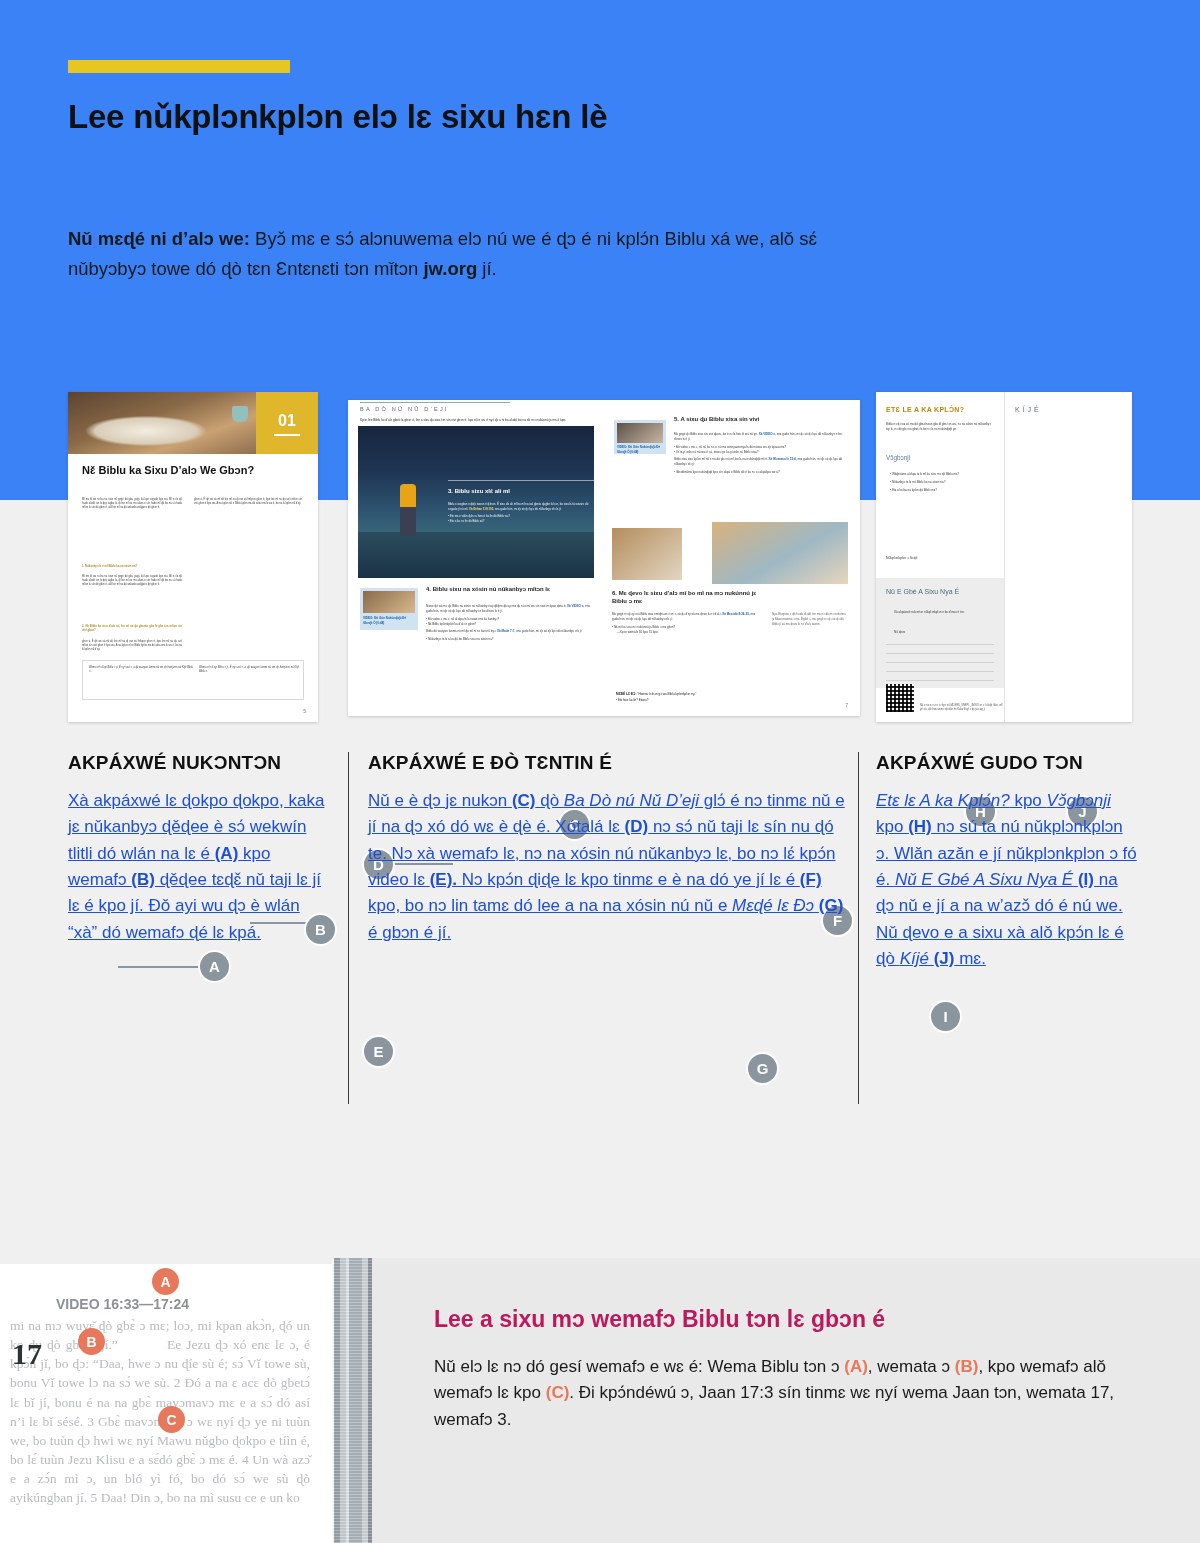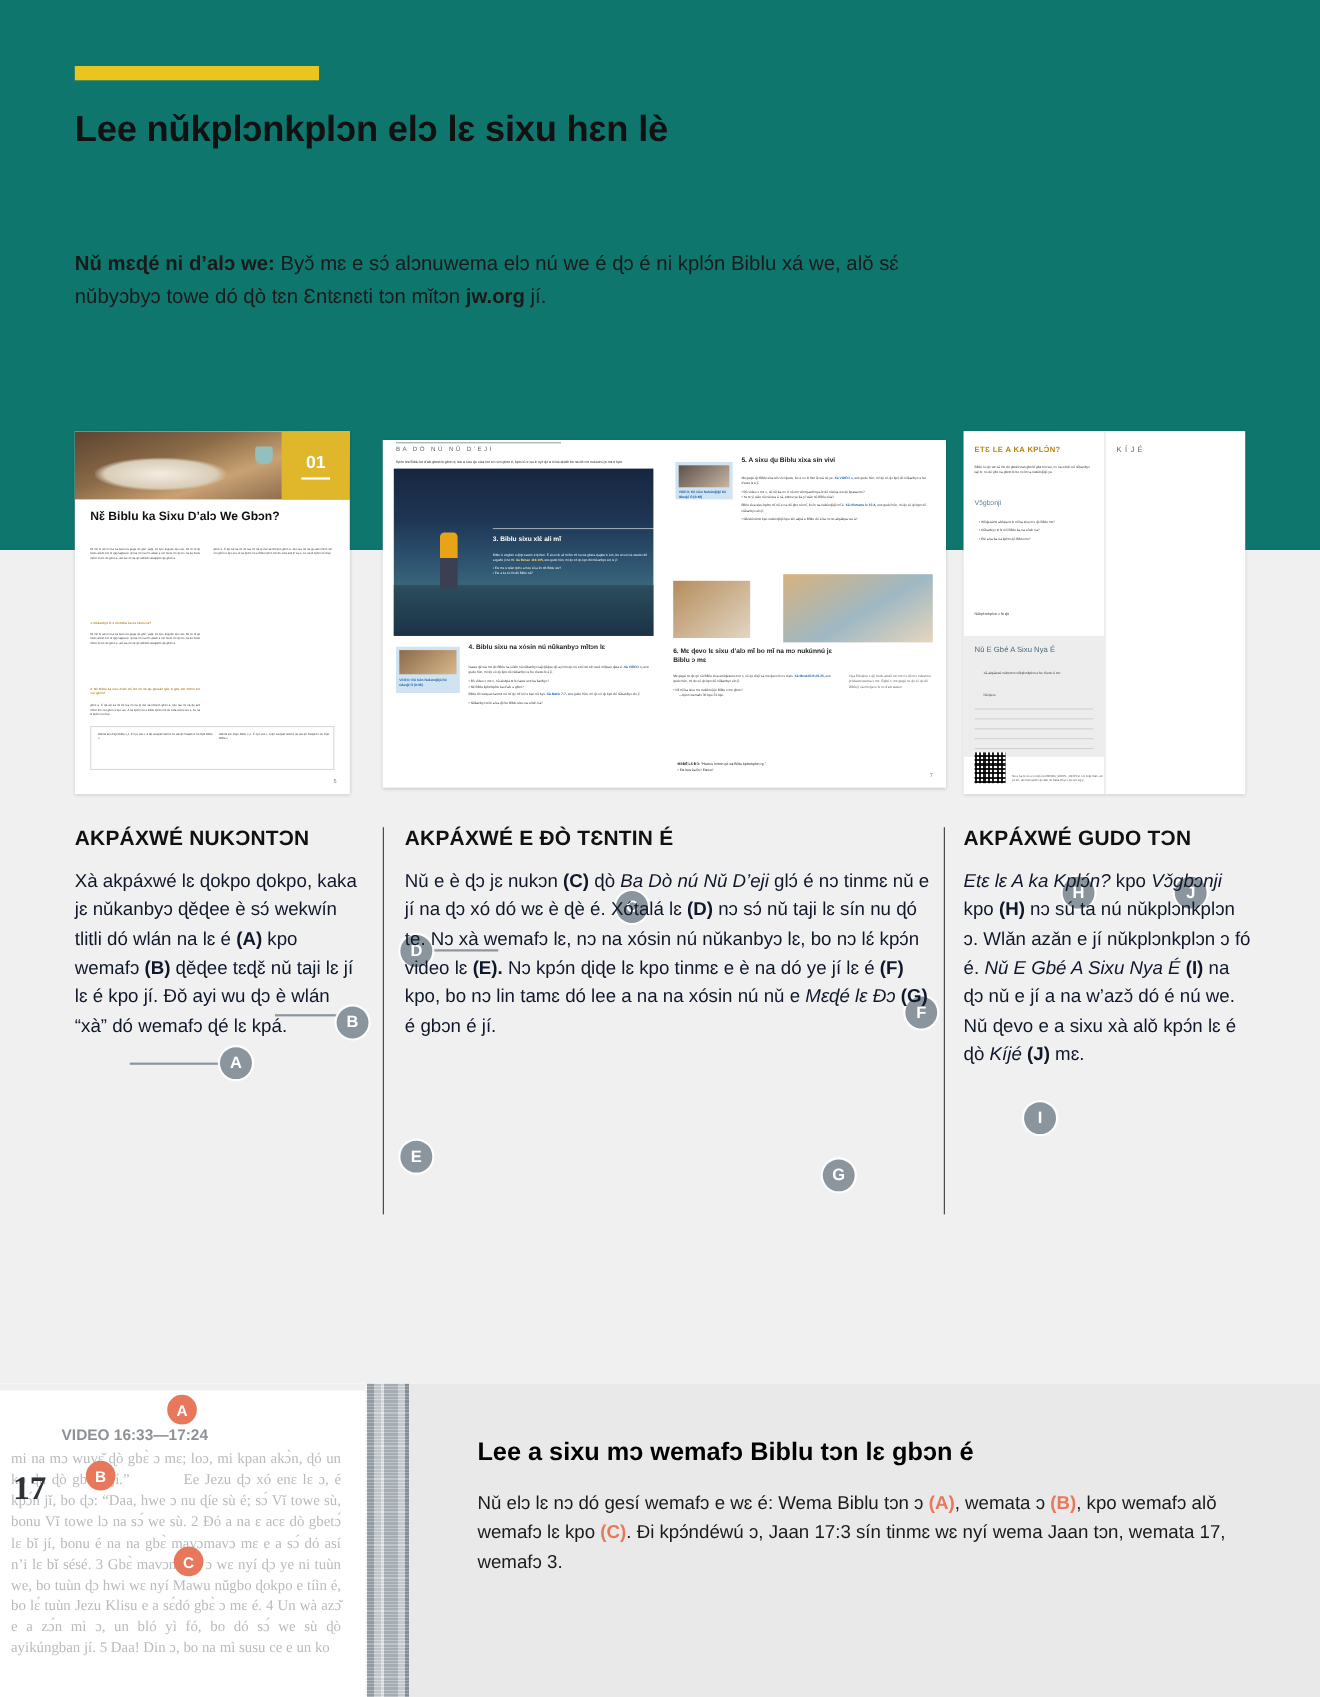--- a/index.html
+++ b/index.html
@@ -7,21 +7,21 @@
     width: 1200px; height: 1543px;
     font-family: "Liberation Sans", sans-serif;
     background: #ffffff;
     overflow: hidden;
   }
   #page { position: relative; width: 1200px; height: 1543px; background: #f0f0f0; }
 
   
   .header-band {
     position: absolute; left: 0; top: 0; width: 1200px; height: 500px;
-    background: #0f766e;
+    background: #3b82f6;
   }
   .yellow-rule {
     position: absolute; left: 68px; top: 60px; width: 222px; height: 13px;
     background: #e9c520;
   }
   .page-title {
     position: absolute; left: 68px; top: 95px; width: 830px;
     font-size: 33px; font-weight: bold; line-height: 1.32; color: #111;
     letter-spacing: -0.2px;
   }
@@ -104,21 +104,21 @@
   }
   .leader { position:absolute; height:2px; background:#8b959e; }
 
   
   .cols { position:absolute; left:0; top:752px; width:1200px; height:370px;padding-left:24px; }
   .col { position:absolute; top:0; }
   .col.c1 { left:68px; width:262px; }
   .col.c2 { left:368px; width:480px; }
   .col.c3 { left:876px; width:262px; }
   .col h3 { font-size:19px; font-weight:bold; letter-spacing:.2px; color:#111; margin-bottom:14px; }
-  .col p { font-size:17px; line-height:1.55; color:#0f172a; }
+  .col p { font-size:17px; line-height:1.55; color:#1d4ed8;text-decoration:underline; }
   .col p i { font-style: italic; }
   .col p b { font-weight: bold; }
   .vdiv { position:absolute; top:0; width:1px; background:#3a3a3a; }
   .vdiv.v1 { left:348px; height:352px; }
   .vdiv.v2 { left:858px; height:352px; }
 
   
   .bottom { position:absolute; left:0; top:1258px; width:1200px; height:285px; background:#ffffff; }
   .bible-img { position:absolute; left:0; top:0; width:332px; height:285px; background:#ffffff; overflow:hidden; }
   .bible-head { position:absolute; left:56px; top:38px; width:260px; font-size:14px; font-weight:bold; color:#1a1a1a; }
@@ -128,21 +128,21 @@
   .chapnum { position:absolute; left:12px; top:79px; font-size:30px; font-weight:bold; color:#2f3234;
     font-family:"Liberation Serif", serif; }
   .bible-top-strip { position:absolute; left:0; top:0; width:332px; height:6px; background:#f0f0f0; }
 
   .spine { position:absolute; left:332px; top:0; width:40px; height:285px;
     background: linear-gradient(90deg,#ffffff 0 2px,#9aa3aa 2px 8px,#c8ced3 8px 14px,#e2e6e9 14px 17px,#aeb6bc 17px 30px,#cfd4d8 30px 36px,#8d959c 36px 40px); }
   .spine::after { content:""; position:absolute; inset:0;
     background: repeating-linear-gradient(0deg, rgba(255,255,255,.20) 0 1px, rgba(0,0,0,.05) 1px 3px); }
 
   .bottom-panel { position:absolute; left:372px; top:0; width:828px; height:285px; background:#e9e9e9; }
-  .bp-title { position:absolute; left:62px; top:48px; width:700px; font-size:23px; font-weight:bold; color:#000000; }
+  .bp-title { position:absolute; left:62px; top:48px; width:700px; font-size:23px; font-weight:bold; color:#be185d; }
   .bp-body { position:absolute; left:62px; top:96px; width:730px; font-size:17px; line-height:1.55; color:#1a1a1a; }
   .bp-body b { font-weight:normal; }
   .ltr { color:#e8785c; font-weight:bold; }
 
   .badge-o { position:absolute; width:27px; height:27px; border-radius:50%;
     background:#e8785c; color:#fff; font-size:14px; font-weight:bold;
     display:flex; align-items:center; justify-content:center; }
 </style>
 </head>
 <body>

